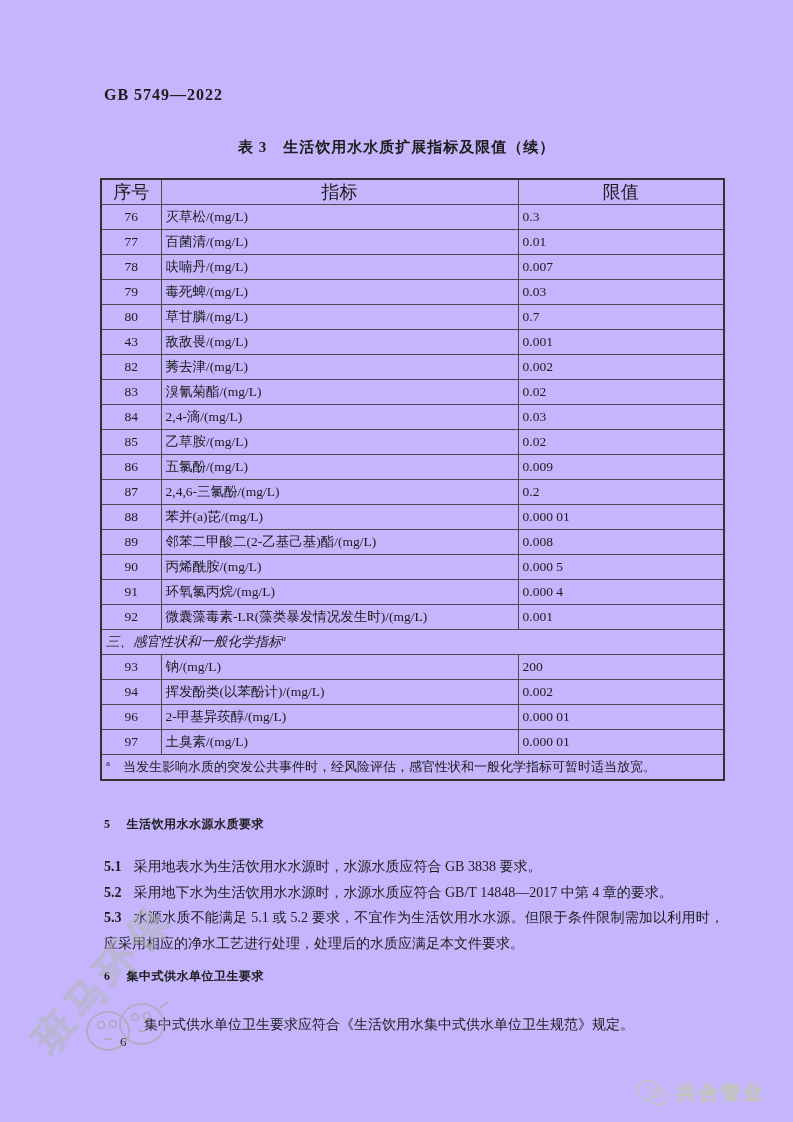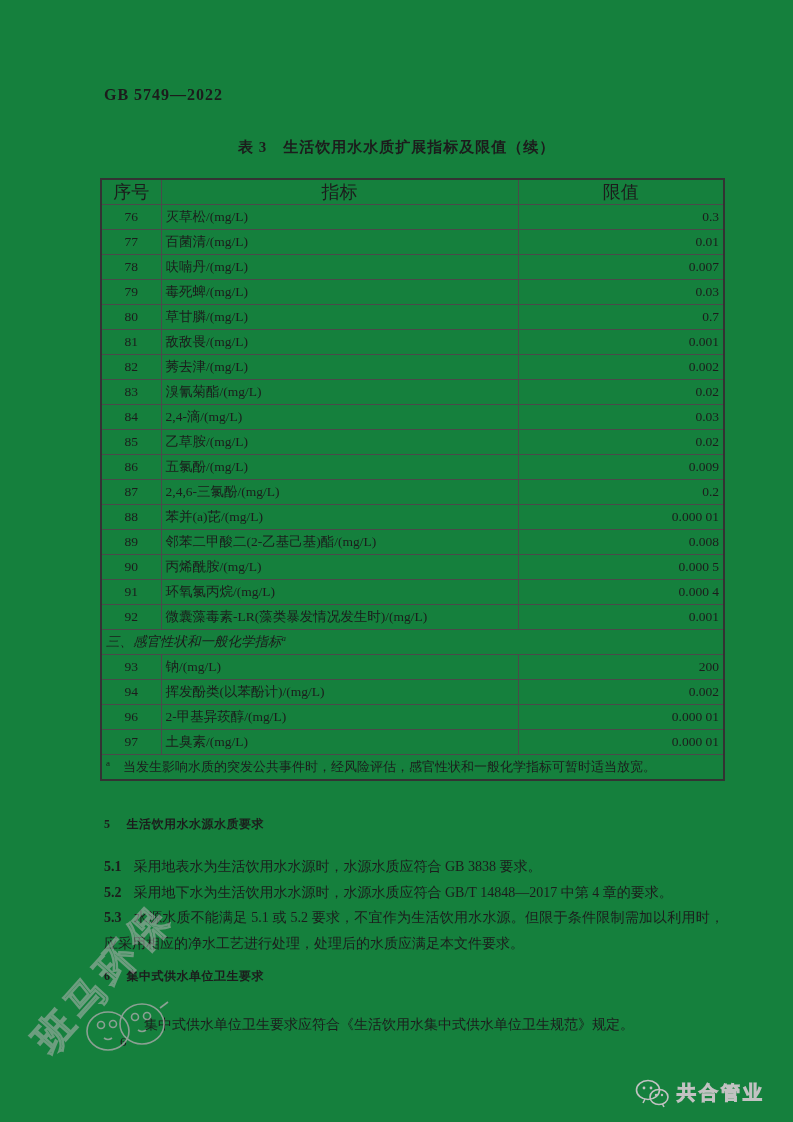--- a/index.html
+++ b/index.html
@@ -1,20 +1,20 @@
 <!DOCTYPE html>
 <html lang="zh"><head>
 <meta charset="utf-8">
 <style>
   html,body{margin:0;padding:0;background:#e9e9e9;}
   .page{
     position:relative;
     width:793px;height:1122px;
     margin:0 auto;
-    background:#15803d;
+    background:#c4b5fd;
     font-family:"Liberation Serif","DejaVu Serif",serif;
     color:#1c1c1c;
     overflow:hidden;
   }
   .doc-code{
     position:absolute;left:104px;top:86px;
     font-size:16px;font-weight:bold;letter-spacing:1px;
   }
   .table-title{
     position:absolute;left:0;top:138px;width:100%;
@@ -34,21 +34,21 @@
     overflow:hidden;
     white-space:nowrap;
   }
   table.std{border:2px solid #333;}
   col.c-no{width:60px;}
   col.c-ind{width:357px;}
   col.c-lim{width:206px;}
   th.h{height:26px;text-align:center;font-size:18px;}
   td.no{text-align:center;}
   td.ind{text-align:left;padding-left:10px;}
-  td.lim{text-align:right;}
+  td.lim{text-align:left;}
   td.section{height:26px;text-align:left;padding-left:8px;font-style:italic;}
   td.footnote{height:28px;text-align:left;padding-left:26px;font-size:13px;}
   sup.fn{font-size:9px;vertical-align:super;line-height:0;}
   .sec-heading{
     position:absolute;left:104px;
     font-size:12px;font-weight:bold;letter-spacing:0.5px;
   }
   .heading-num{margin-right:16px;}
   .clauses{
     position:absolute;left:104px;top:854px;width:620px;
@@ -131,21 +131,21 @@
             <td class="no">79</td>
             <td class="ind">毒死蜱/(mg/L)</td>
             <td class="lim">0.03</td>
           </tr>
           <tr>
             <td class="no">80</td>
             <td class="ind">草甘膦/(mg/L)</td>
             <td class="lim">0.7</td>
           </tr>
           <tr>
-            <td class="no">81</td>
+            <td class="no">43</td>
             <td class="ind">敌敌畏/(mg/L)</td>
             <td class="lim">0.001</td>
           </tr>
           <tr>
             <td class="no">82</td>
             <td class="ind">莠去津/(mg/L)</td>
             <td class="lim">0.002</td>
           </tr>
           <tr>
             <td class="no">83</td>

